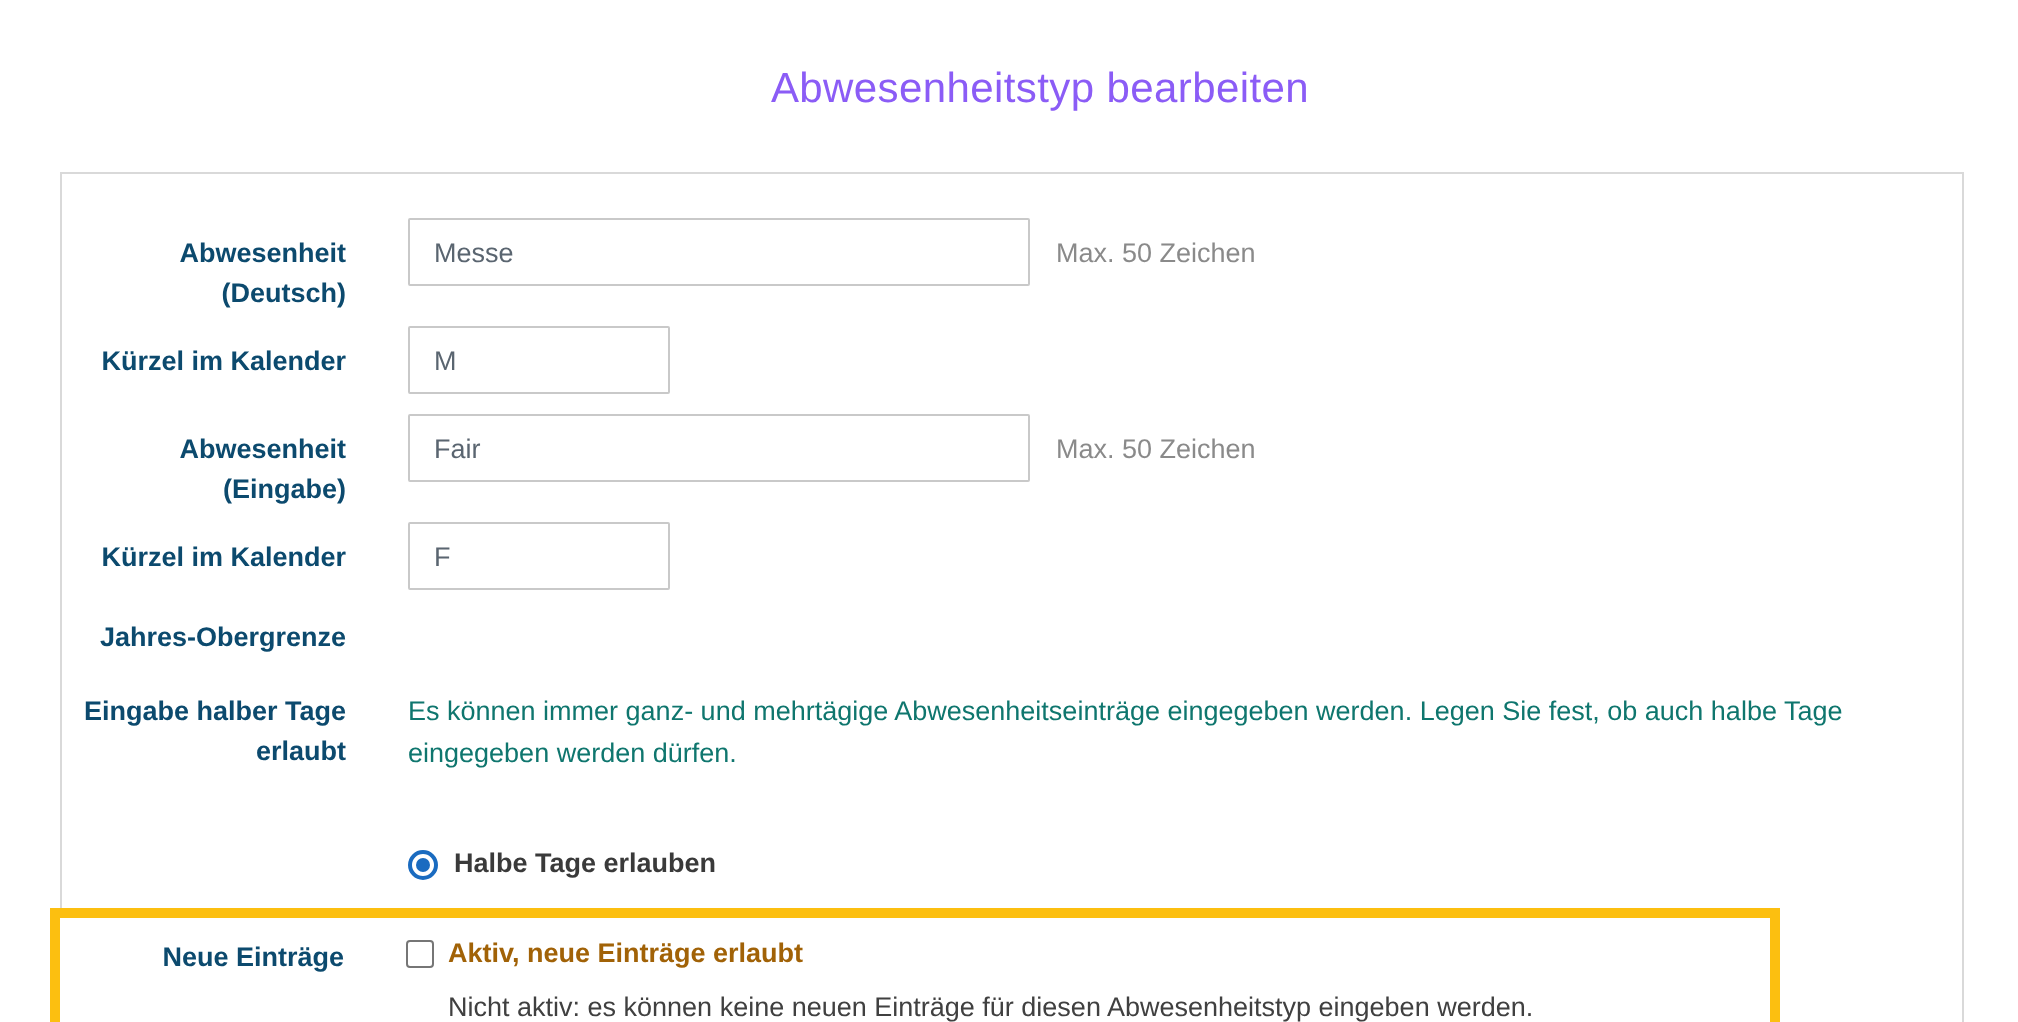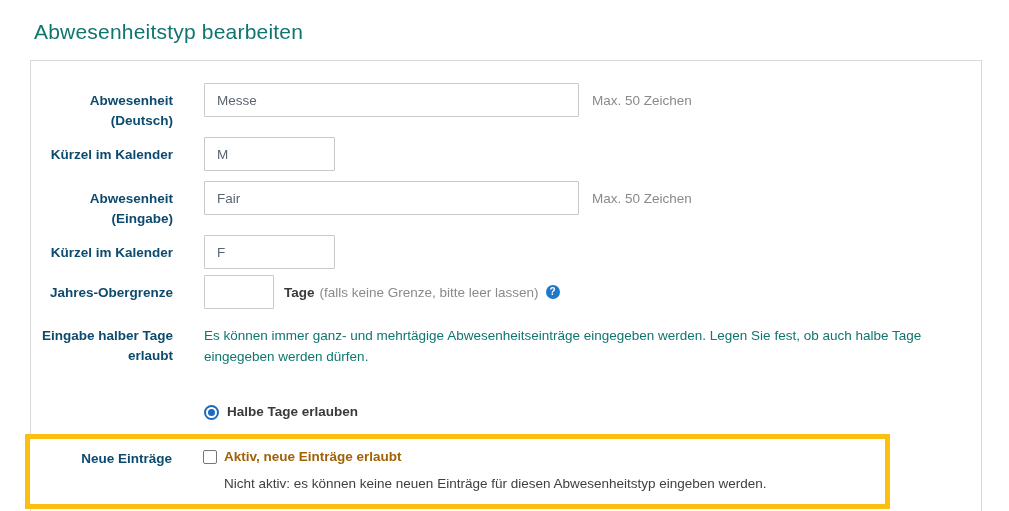--- a/index.html
+++ b/index.html
@@ -6,26 +6,27 @@
     margin: 0;
     padding: 0;
     width: 1009px;
     height: 511px;
     overflow: hidden;
     background: #ffffff;
     font-family: "Liberation Sans", sans-serif;
   }
   .page { padding-left: 30px; }
   h1.page-title {
-    margin: 3px;
+    margin: 16px;
     padding: 17px 0 13px 1px;
     font-size: 21px;
     font-weight: 400;
-    color: #0f766e;
+    color: #8b5cf6;
     letter-spacing: 0.2px;
+    text-align: center;
   }
   .panel {
     box-sizing: border-box;
     width: 952px;
     border: 1px solid #d9d9d9;
     padding: 22px 0 120px 0;
     background: #ffffff;
   }
   .row {
     display: flex;
@@ -52,21 +53,21 @@
     height: 34px;
     border: 1px solid #c9c9c9;
     border-radius: 1px;
     padding: 0 12px;
     font-family: "Liberation Sans", sans-serif;
     font-size: 13.5px;
     color: #5a6570;
     outline: none;
     background: #fff;
   }
-  .w-long  { width: 375px; }
+  .w-long  { width: 311px; }
   .w-short { width: 131px; }
   .w-tiny  { width: 70px; height: 28px; }
   .hint {
     font-size: 13.5px;
     color: #8a8a8a;
     margin-left: 13px;
     white-space: nowrap;
   }
   .unit {
     font-size: 13.5px;
@@ -207,26 +208,20 @@
 
     <div class="row mb-d">
       <div class="row-label">Kürzel im Kalender</div>
       <div class="row-content inline">
         <input class="text w-short" type="text" value="F" style="">
       </div>
     </div>
 
     <div class="row mb-e">
       <div class="row-label">Jahres-Obergrenze</div>
-      <div class="row-content inline">
-        <input class="text w-tiny" type="text" value="" style="">
-        <span class="unit">Tage</span>
-        <span class="hint hint-paren">(falls keine Grenze, bitte leer lassen)</span>
-        <span class="help-icon">?</span>
-      </div>
     </div>
 
     <div class="row">
       <div class="row-label">Eingabe halber Tage erlaubt</div>
       <div class="row-content">
         <p class="desc">Es können immer ganz- und mehrtägige Abwesenheitseinträge eingegeben werden. Legen Sie fest, ob auch halbe Tage eingegeben werden dürfen.</p>
         <div class="radio-group">
           <div class="radio-row">
             <span class="radio checked"></span>
             <span class="radio-label">Halbe Tage erlauben</span>

